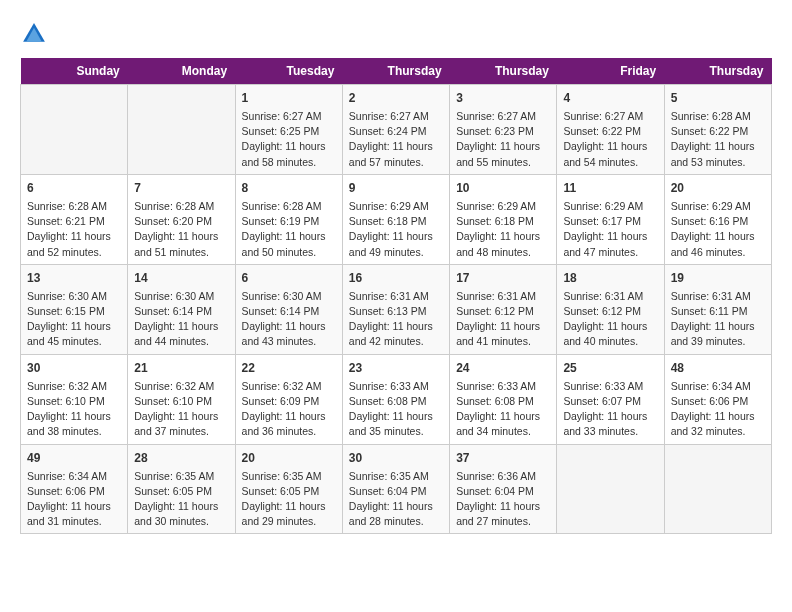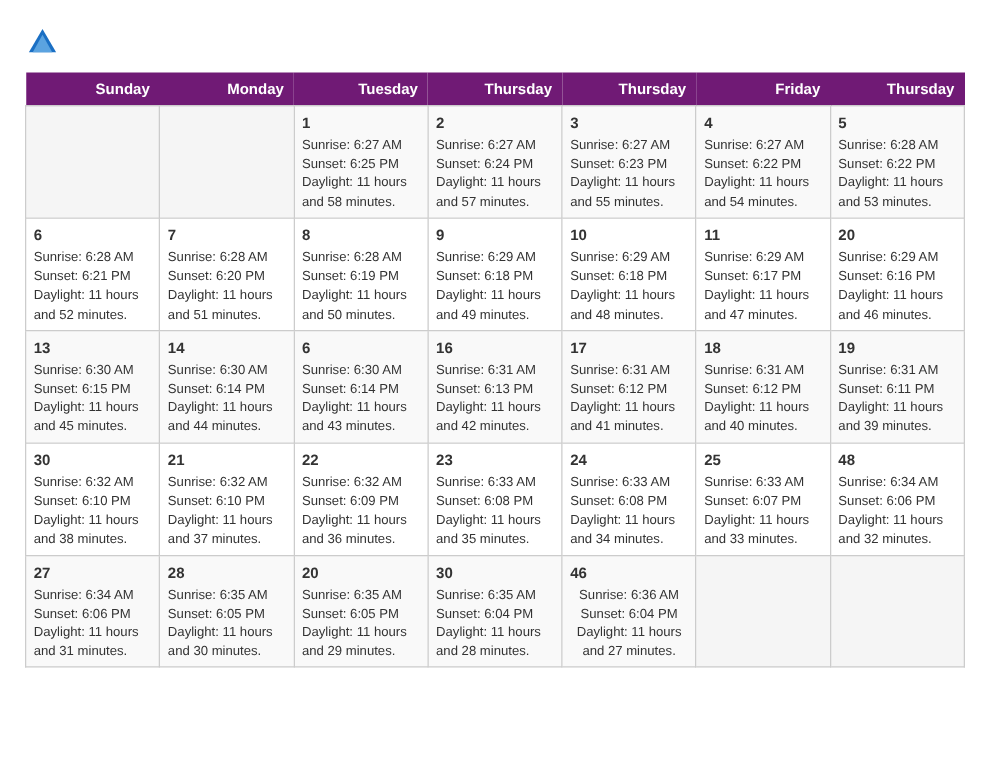--- a/index.html
+++ b/index.html
@@ -282,21 +282,21 @@
         </td>
         <td>
           <span class="day-num">48</span>
           <div class="cell-content" style="white-space: pre-line;">Sunrise: 6:34 AM
 Sunset: 6:06 PM
 Daylight: 11 hours and 32 minutes.</div>
         </td>
       </tr>
       <tr>
         <td>
-          <span class="day-num">27</span>
+          <span class="day-num">49</span>
           <div class="cell-content" style="white-space: pre-line;">Sunrise: 6:34 AM
 Sunset: 6:06 PM
 Daylight: 11 hours and 31 minutes.</div>
         </td>
         <td>
           <span class="day-num">28</span>
           <div class="cell-content" style="white-space: pre-line;">Sunrise: 6:35 AM
 Sunset: 6:05 PM
 Daylight: 11 hours and 30 minutes.</div>
         </td>
@@ -306,22 +306,22 @@
 Sunset: 6:05 PM
 Daylight: 11 hours and 29 minutes.</div>
         </td>
         <td>
           <span class="day-num">30</span>
           <div class="cell-content" style="white-space: pre-line;">Sunrise: 6:35 AM
 Sunset: 6:04 PM
 Daylight: 11 hours and 28 minutes.</div>
         </td>
         <td>
-          <span class="day-num">46</span>
-          <div class="cell-content" style="white-space: pre-line; text-align: center;">Sunrise: 6:36 AM
+          <span class="day-num">37</span>
+          <div class="cell-content" style="white-space: pre-line;">Sunrise: 6:36 AM
 Sunset: 6:04 PM
 Daylight: 11 hours and 27 minutes.</div>
         </td>
         <td class="empty-cell"></td>
         <td class="empty-cell"></td>
       </tr>
     </tbody>
 </table>
 
 </body></html>

